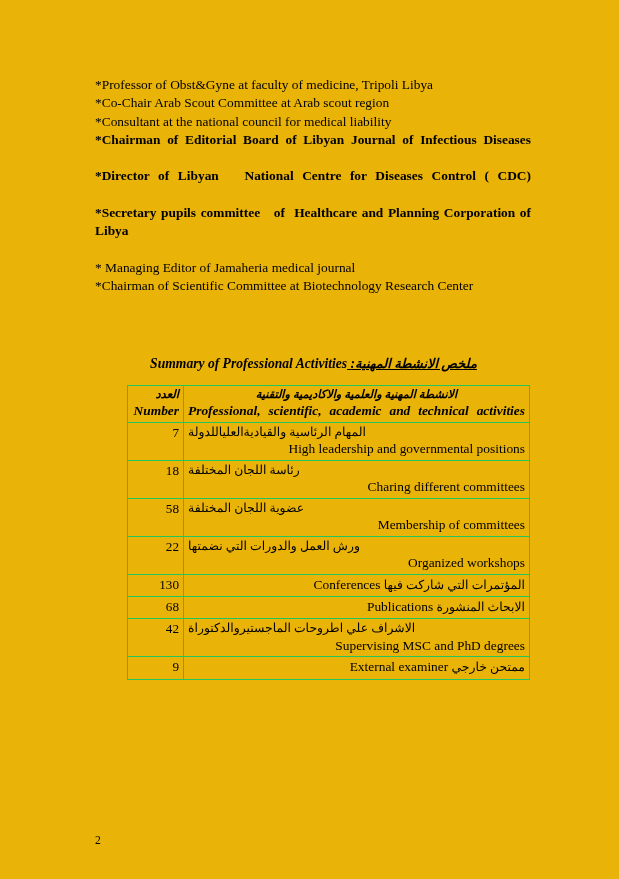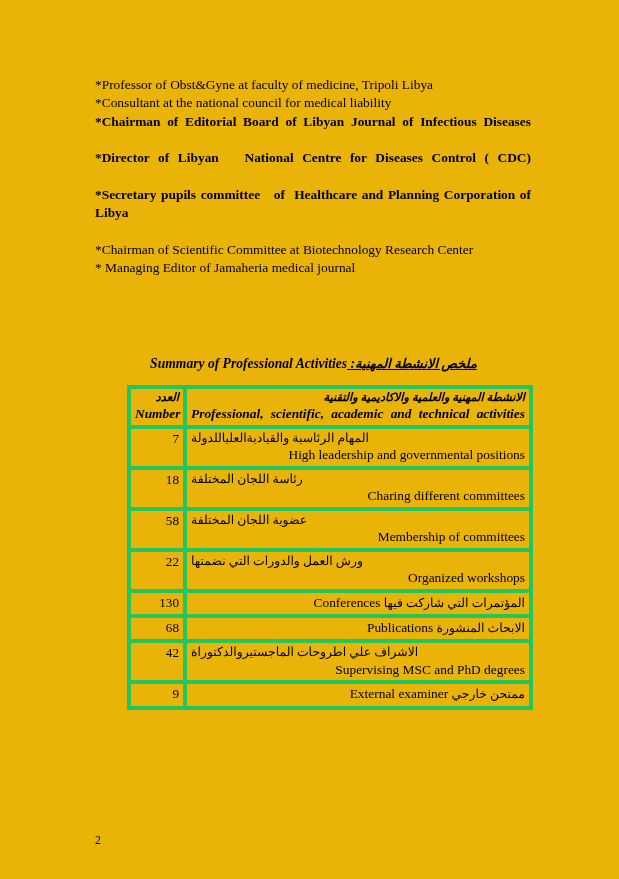--- a/index.html
+++ b/index.html
@@ -88,21 +88,21 @@
   
   .tbl {
     position: absolute;
     left: 127px;
     top: 385px;
     width: 402px;
     border-collapse: collapse;
     table-layout: fixed;
   }
   .tbl td, .tbl th {
-    border: 4px solid #22c55e;
+    border: 1px solid #22c55e;
     padding: 1px 4px 2px 4px;
     vertical-align: top;
     font-size: 13.2px;
     line-height: 17.2px;
   }
   .tbl col.c-num { width: 56px; }
   .tbl col.c-act { width: 346px; }
 
   
   .hdr-num {
@@ -124,21 +124,21 @@
     line-height: 17.5px;
     font-style: italic;
     font-weight: bold;
   }
   .hdr-act {
     font-style: italic;
     font-weight: bold;
   }
   .hdr-act .ar {
     display: block;
-    text-align: right;
+    text-align: center;
     direction: rtl;
     font-size: 11.4px;
     line-height: 15px;
     font-style: italic;
     font-weight: bold;
   }
   .hdr-act .en {
     display: block;
     text-align: justify;
     text-align-last: justify;
@@ -197,26 +197,27 @@
     line-height: 14px;
   }
 </style>
 </head>
 <body>
 
 <div class="page">
 
   <div class="bullets">
     <div class="line">*Professor of Obst&amp;Gyne at faculty of medicine, Tripoli Libya</div>
+    <div class="line">*Co-Chair Arab Scout Committee at Arab scout region</div>
     <div class="line">*Consultant at the national council for medical liability</div>
     <div class="line just">*Chairman of Editorial Board of Libyan Journal of Infectious Diseases</div>
     <div class="line just">*Director of Libyan   National Centre for Diseases Control ( CDC)</div>
     <div class="line just">*Secretary pupils committee   of  Healthcare and Planning Corporation of Libya</div>
+    <div class="line last">* Managing Editor of Jamaheria medical journal</div>
     <div class="line">*Chairman of Scientific Committee at Biotechnology Research Center</div>
-    <div class="line last">* Managing Editor of Jamaheria medical journal</div>
   </div>
 
   <div class="caption-wrap">
     <div class="caption"><span class="en">Summary of Professional Activities</span><span class="colon-ul"> :</span><span class="ar">ملخص الانشطة المهنية</span></div>
   </div>
 
   <table class="tbl">
     <colgroup>
       <col class="c-num">
       <col class="c-act">

